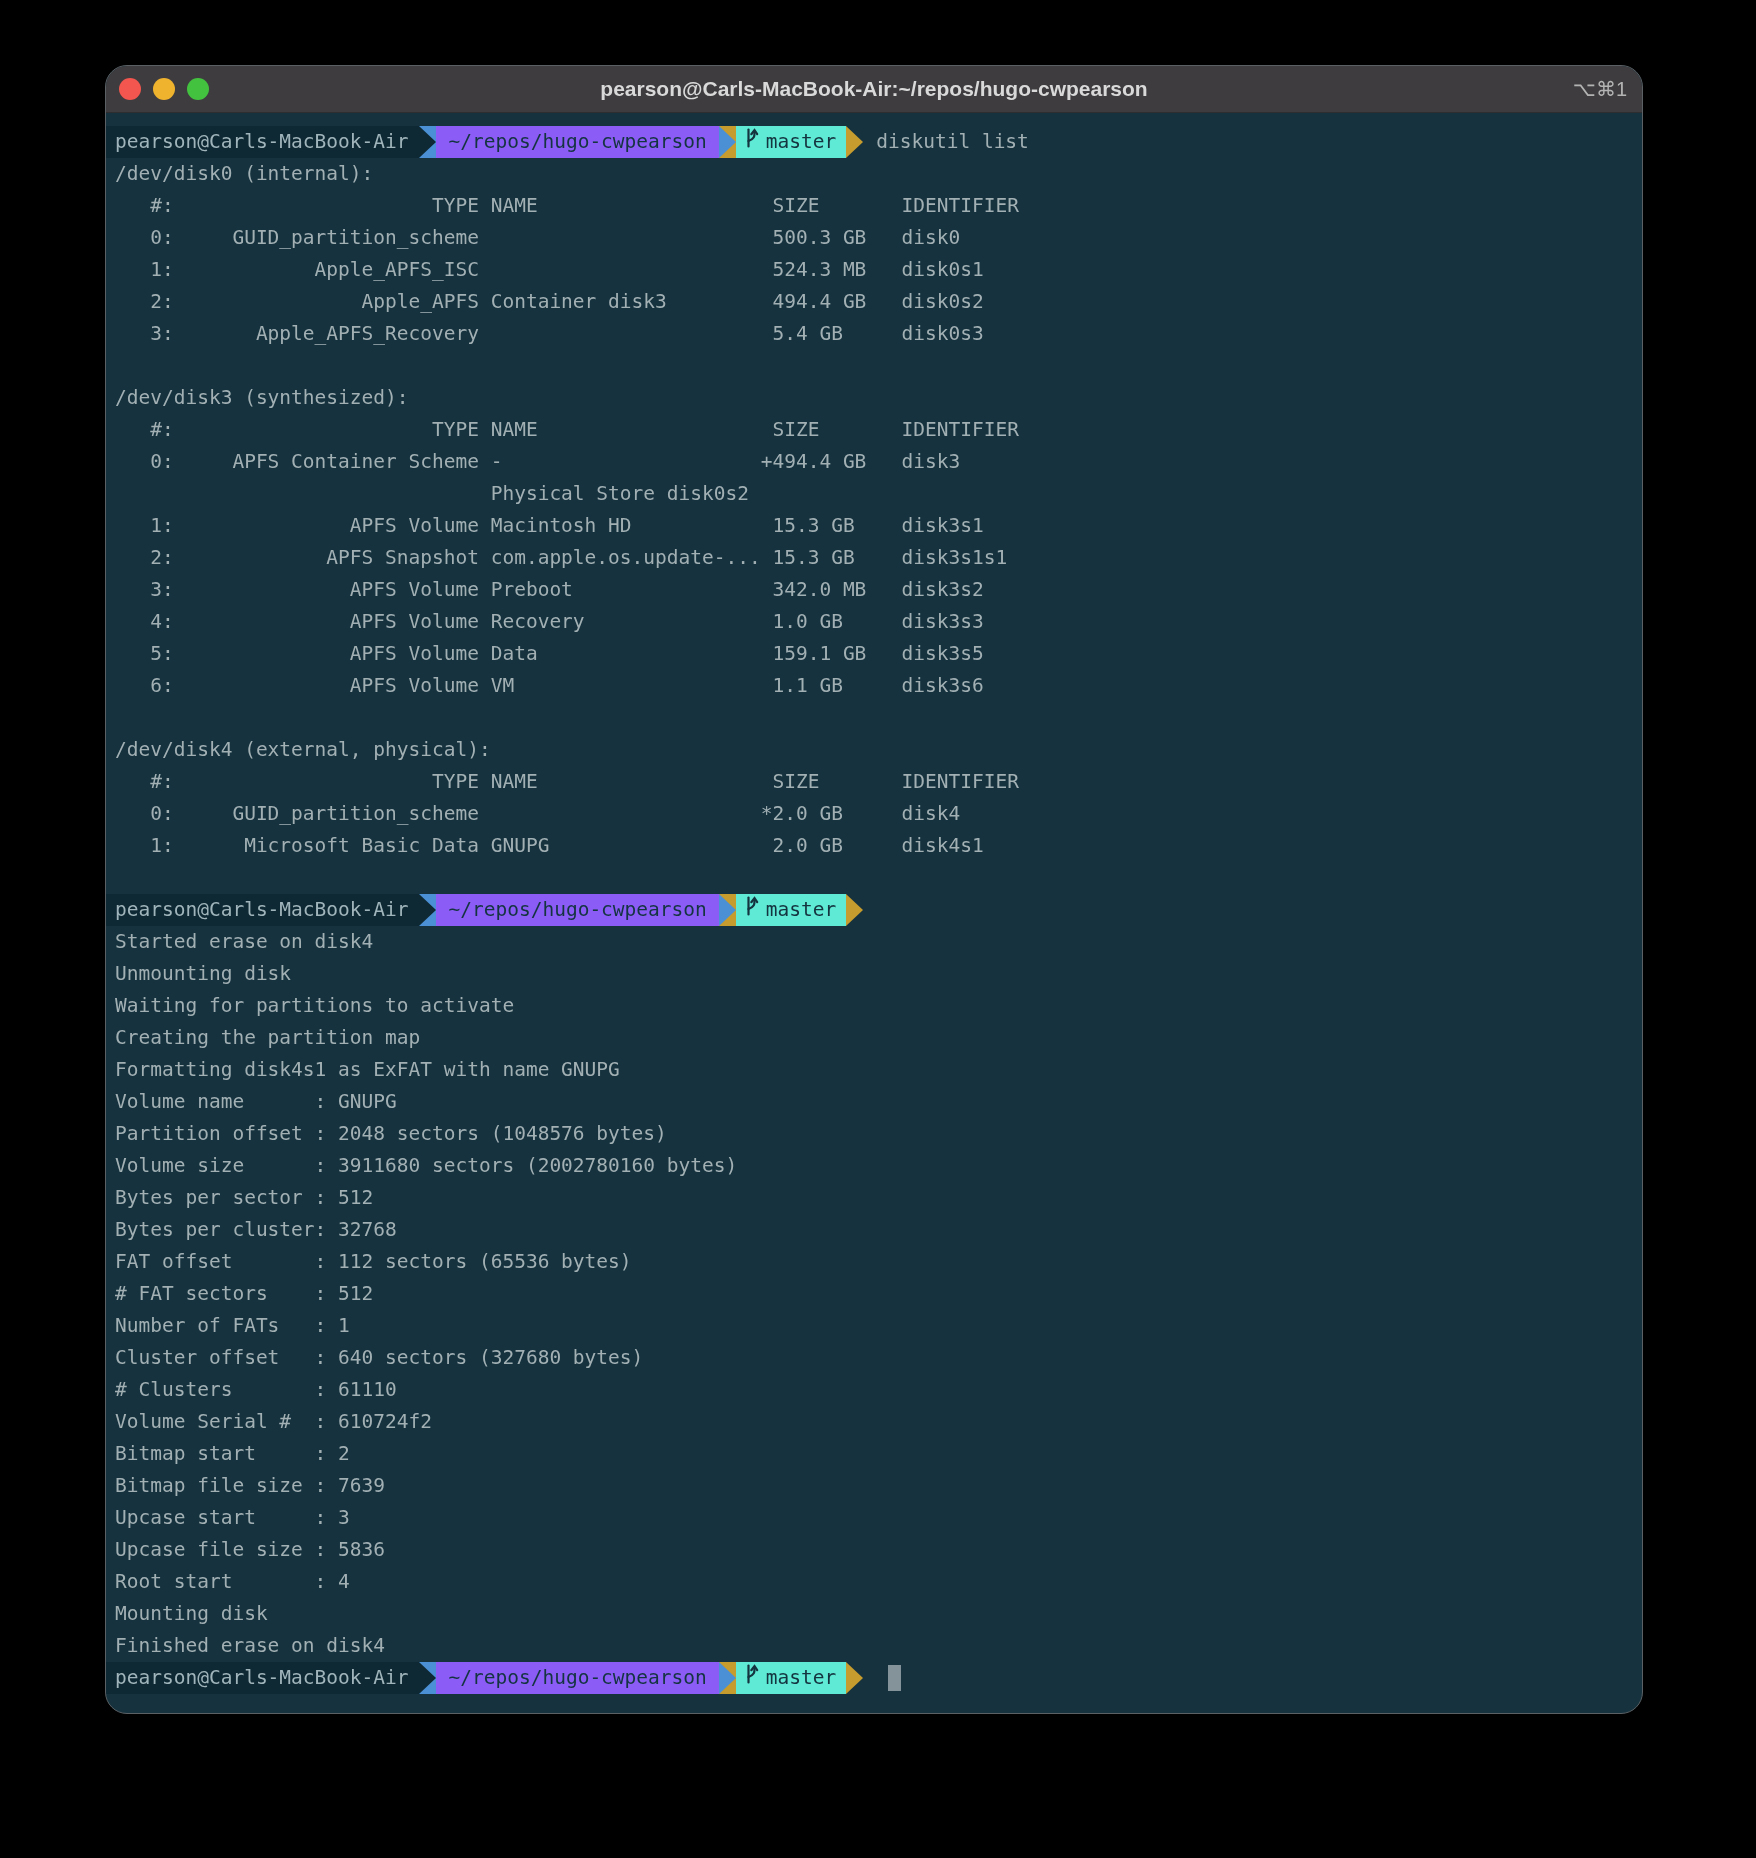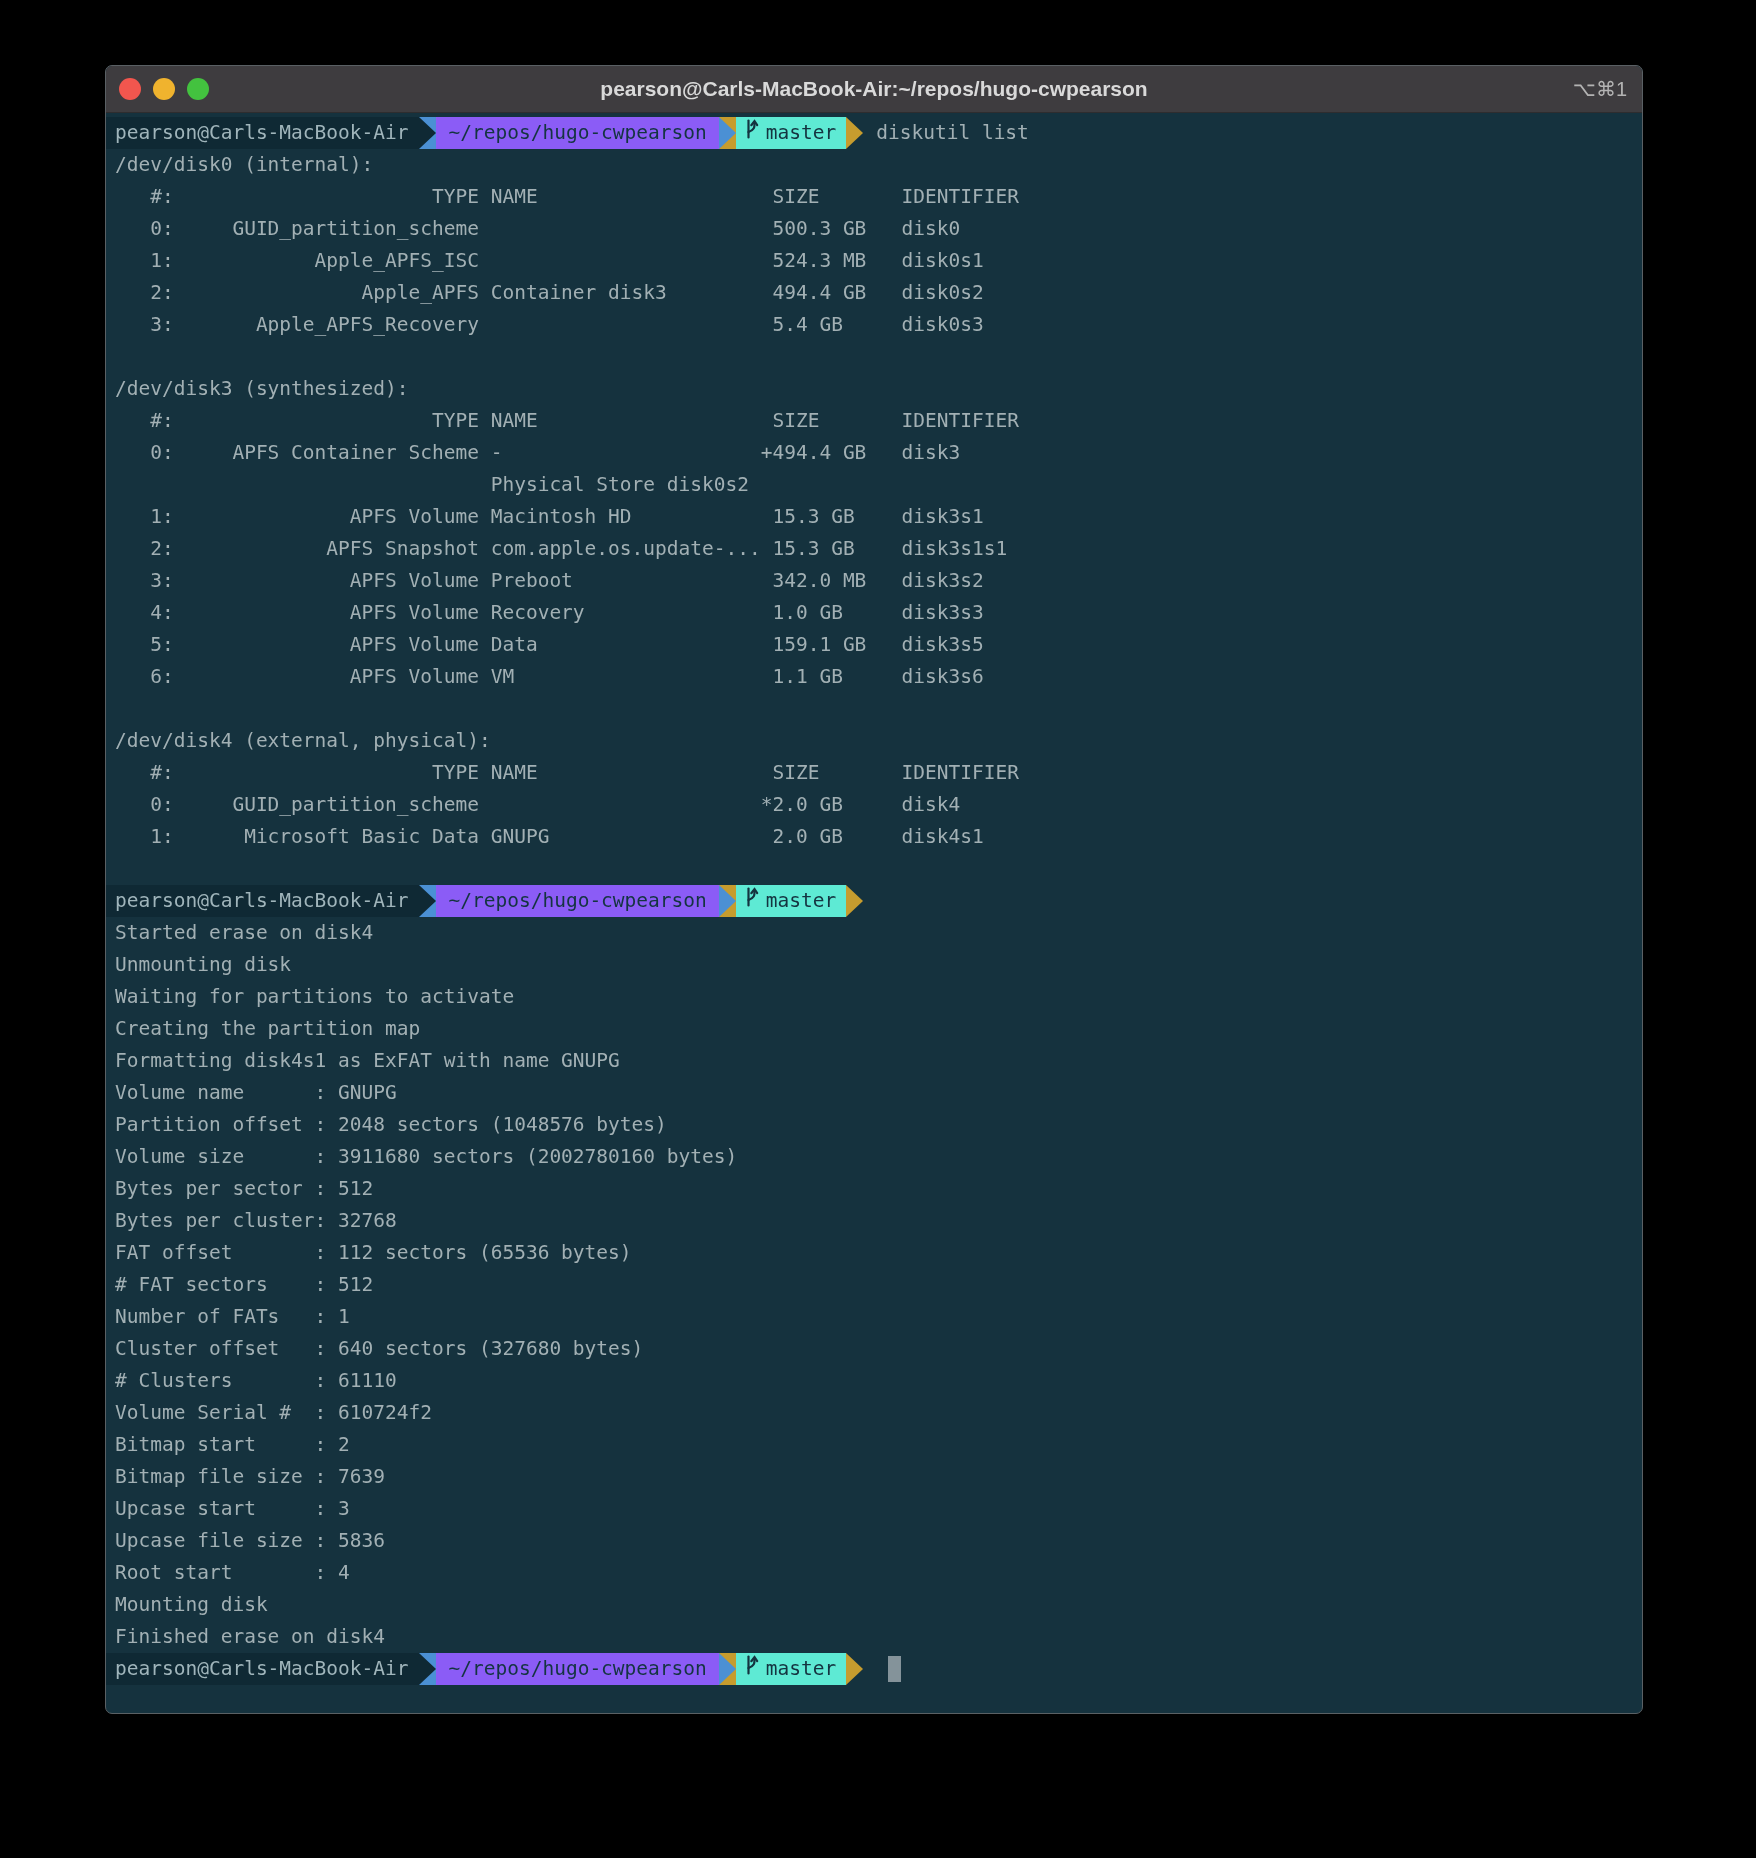--- a/index.html
+++ b/index.html
@@ -2,42 +2,42 @@
 <html><head>
 <meta charset="utf-8">
 <style>
   html,body{margin:0;padding:0;}
   body{
     width:1756px;height:1858px;background:#000;position:relative;
     font-family:"DejaVu Sans Mono",monospace;
   }
   .window{
     position:absolute;left:105px;top:65px;width:1538px;height:1649px;
-    border-radius:7px;overflow:hidden;background:#15323e;
+    border-radius:22px;overflow:hidden;background:#15323e;
     border:1px solid #5a6064;box-sizing:border-box;
   }
   .titlebar{
     height:46px;background:#3e3c3f;display:flex;align-items:center;
     position:relative;border-bottom:1px solid #2e2d2f;
   }
   .lights{position:absolute;left:13px;top:0;height:46px;display:flex;align-items:center;gap:12px;}
   .light{width:22px;height:22px;border-radius:50%;}
   .light.red{background:#f2564e;}
   .light.yellow{background:#f0b32e;}
   .light.green{background:#43c23f;}
   .titletext{
     flex:1;text-align:center;
     font-family:"Liberation Sans",sans-serif;font-weight:700;font-size:21px;color:#d9d9d9;
   }
   .shortcut{
     position:absolute;right:15px;top:0;height:46px;display:flex;align-items:center;
     font-family:"Liberation Sans",sans-serif;font-size:20px;color:#b3b3b3;
   }
   .terminal{
-    padding-top:4px;
+    padding-top:13px;
     font-size:19.5px;line-height:32px;color:#a2b0b4;
   }
   .line{height:32px;white-space:pre;padding-left:9px;overflow:hidden;}
   .prompt{display:flex;align-items:center;height:32px;}
   .seg{height:32px;line-height:32px;white-space:pre;display:flex;align-items:center;}
   .seg-host{background:#0f2934;color:#a0b5bb;padding:0 10px 0 9px;}
   .seg-path{background:#8b5cf6;color:#143440;padding:0 12px 0 13px;}
   .seg-branch{background:#5eead4;color:#143440;padding:0 10px 0 8px;}
   .arrow{width:0;height:0;
     border-top:16px solid transparent;border-bottom:16px solid transparent;

